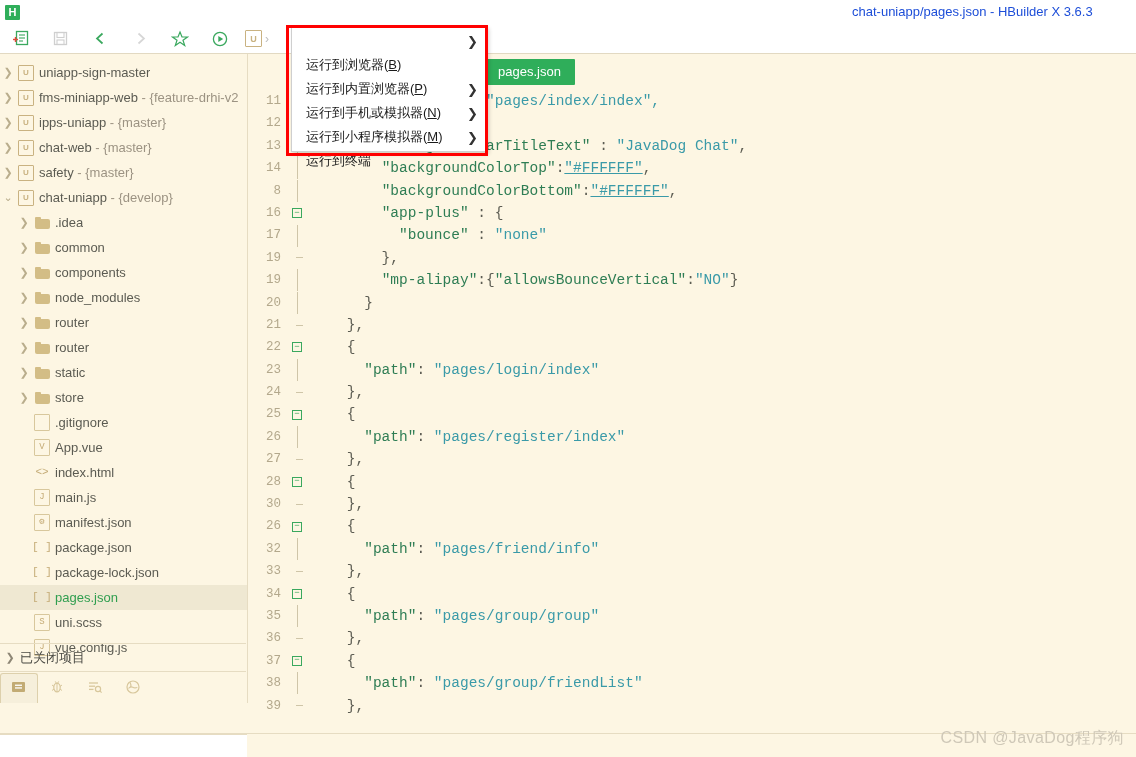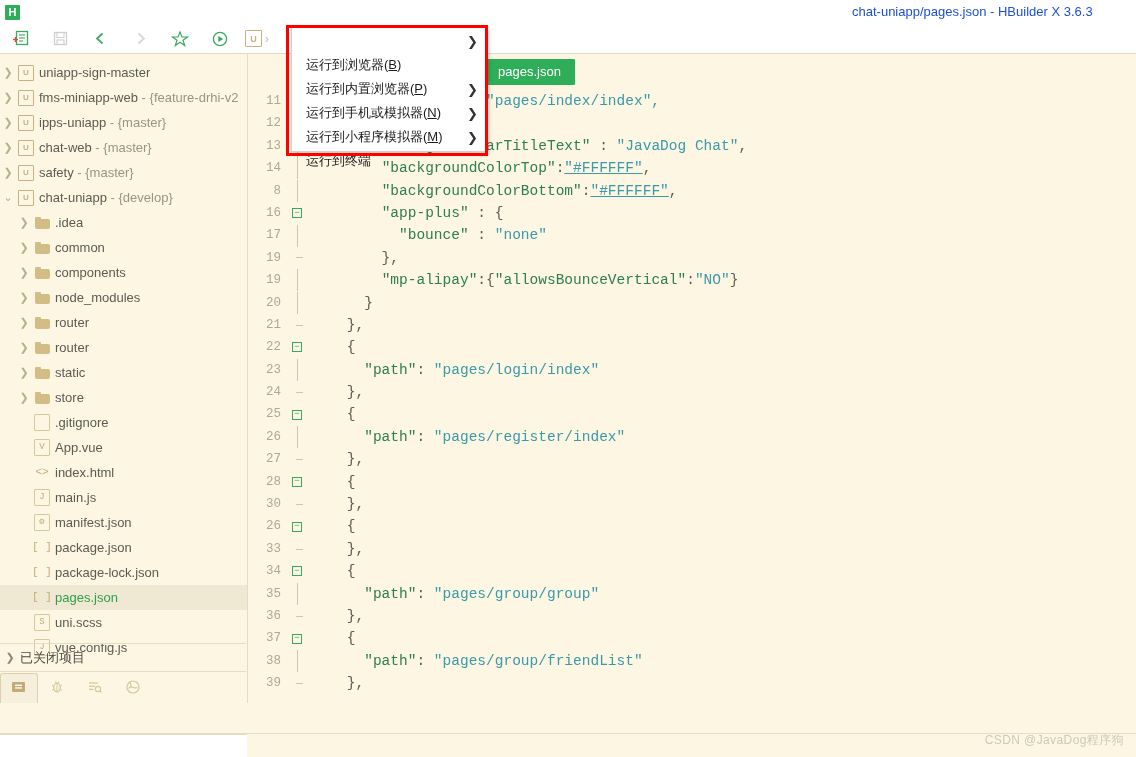--- a/index.html
+++ b/index.html
@@ -177,21 +177,21 @@
   .ditem{
     height:24px;display:flex;align-items:center;padding:0 8px 0 14px;
     font-size:13px;color:#1a1a1a;white-space:nowrap;cursor:default;
   }
   .ditem .dl{flex:1;margin-top:47px;}
   .ditem .arr{color:#333;font-size:13px;margin-left:8px;font-weight:bold;}
   .ul-k{text-decoration:underline;}
 
   
   .wm{
-    position:absolute;right:12px;bottom:8px;font-size:12px;color:#cfc8b8;
+    position:absolute;right:12px;bottom:8px;font-size:16px;color:#cfc8b8;
     letter-spacing:0.4px;z-index:5;
   }
   .statusbar{
     position:absolute;left:0;bottom:0;width:1136px;height:23px;
     background:#fdf6e3;border-top:1px solid #e6dcc2;
   }
   .side-bottom-fill{
     position:absolute;left:0;bottom:0;width:247px;height:23px;background:#ffffff;
     border-top:1px solid #e6dcc2;box-sizing:border-box;
   }
@@ -483,20 +483,21 @@
         <div class="cl"><span class="ln">21</span><span class="fold"><span class="barT"></span></span><span class="txt"><span class="p">    },</span></span></div>
         <div class="cl"><span class="ln">22</span><span class="fold"><span class="box">−</span></span><span class="txt"><span class="p">    {</span></span></div>
         <div class="cl"><span class="ln">23</span><span class="fold"><span class="bar"></span></span><span class="txt"><span class="p">      </span><span class="k">"path"</span><span class="p">: </span><span class="s">"pages/login/index"</span></span></div>
         <div class="cl"><span class="ln">24</span><span class="fold"><span class="barT"></span></span><span class="txt"><span class="p">    },</span></span></div>
         <div class="cl"><span class="ln">25</span><span class="fold"><span class="box">−</span></span><span class="txt"><span class="p">    {</span></span></div>
         <div class="cl"><span class="ln">26</span><span class="fold"><span class="bar"></span></span><span class="txt"><span class="p">      </span><span class="k">"path"</span><span class="p">: </span><span class="s">"pages/register/index"</span></span></div>
         <div class="cl"><span class="ln">27</span><span class="fold"><span class="barT"></span></span><span class="txt"><span class="p">    },</span></span></div>
         <div class="cl"><span class="ln">28</span><span class="fold"><span class="box">−</span></span><span class="txt"><span class="p">    {</span></span></div>
         <div class="cl"><span class="ln">30</span><span class="fold"><span class="barT"></span></span><span class="txt"><span class="p">    },</span></span></div>
         <div class="cl"><span class="ln">26</span><span class="fold"><span class="box">−</span></span><span class="txt"><span class="p">    {</span></span></div>
+        <div class="cl"><span class="ln">32</span><span class="fold"><span class="bar"></span></span><span class="txt"><span class="p">      </span><span class="k">"path"</span><span class="p">: </span><span class="s">"pages/friend/info"</span></span></div>
         <div class="cl"><span class="ln">33</span><span class="fold"><span class="barT"></span></span><span class="txt"><span class="p">    },</span></span></div>
         <div class="cl"><span class="ln">34</span><span class="fold"><span class="box">−</span></span><span class="txt"><span class="p">    {</span></span></div>
         <div class="cl"><span class="ln">35</span><span class="fold"><span class="bar"></span></span><span class="txt"><span class="p">      </span><span class="k">"path"</span><span class="p">: </span><span class="s">"pages/group/group"</span></span></div>
         <div class="cl"><span class="ln">36</span><span class="fold"><span class="barT"></span></span><span class="txt"><span class="p">    },</span></span></div>
         <div class="cl"><span class="ln">37</span><span class="fold"><span class="box">−</span></span><span class="txt"><span class="p">    {</span></span></div>
         <div class="cl"><span class="ln">38</span><span class="fold"><span class="bar"></span></span><span class="txt"><span class="p">      </span><span class="k">"path"</span><span class="p">: </span><span class="s">"pages/group/friendList"</span></span></div>
         <div class="cl"><span class="ln">39</span><span class="fold"><span class="barT"></span></span><span class="txt"><span class="p">    },</span></span></div>
       </div>
   </div>
 

